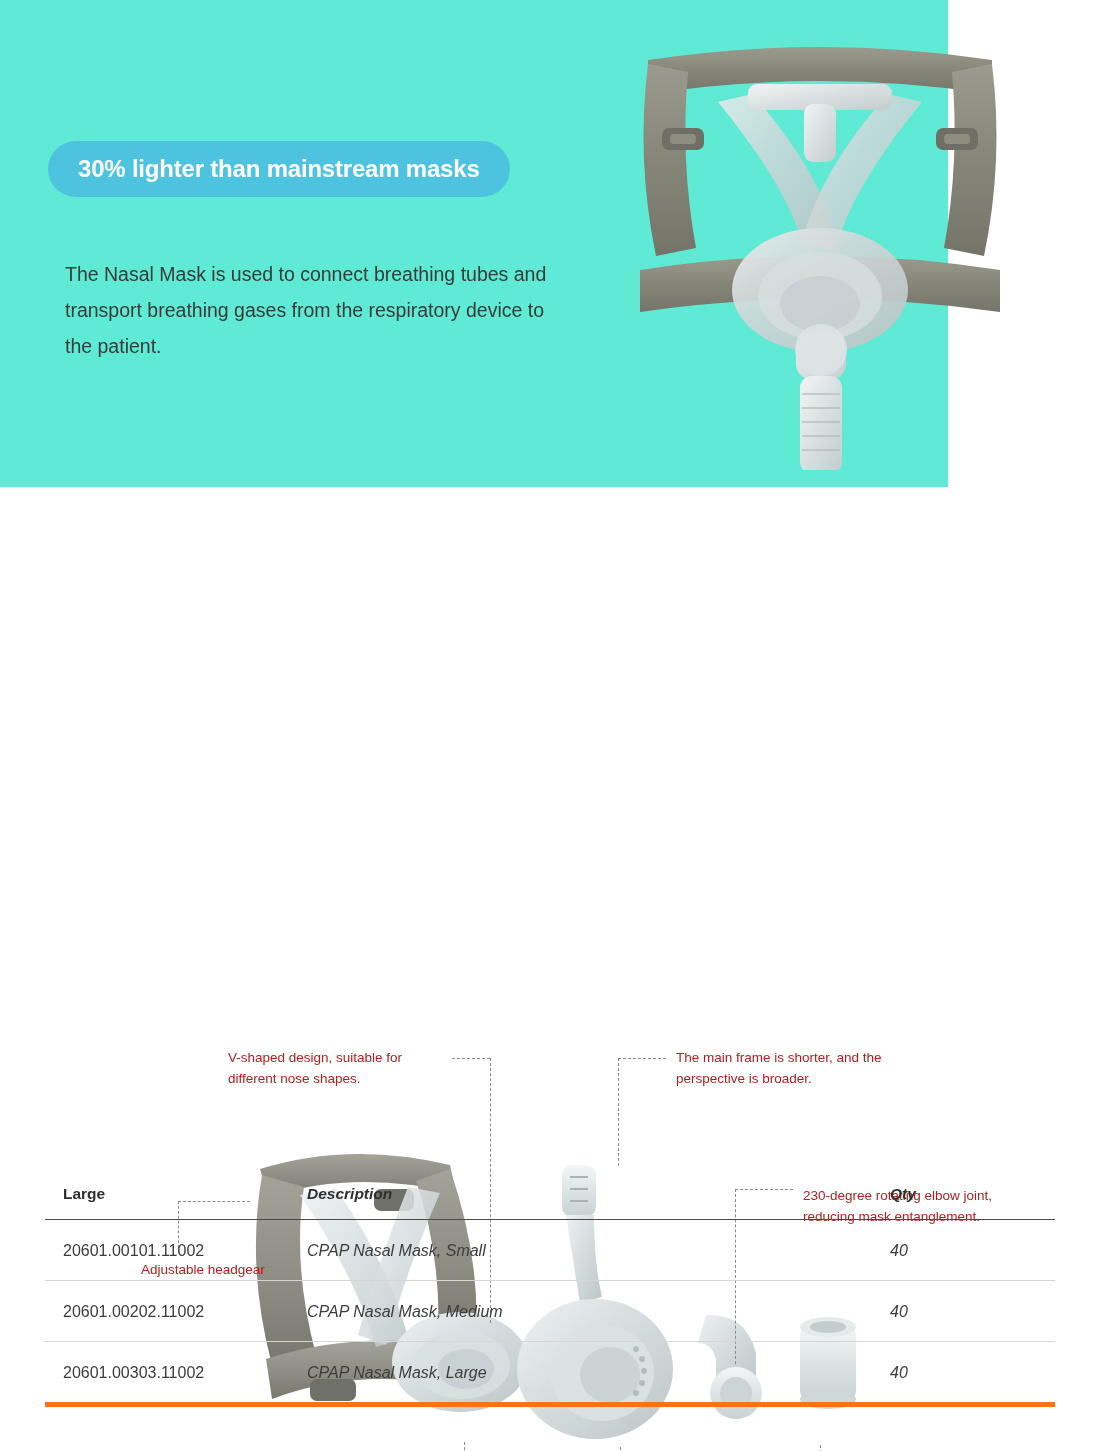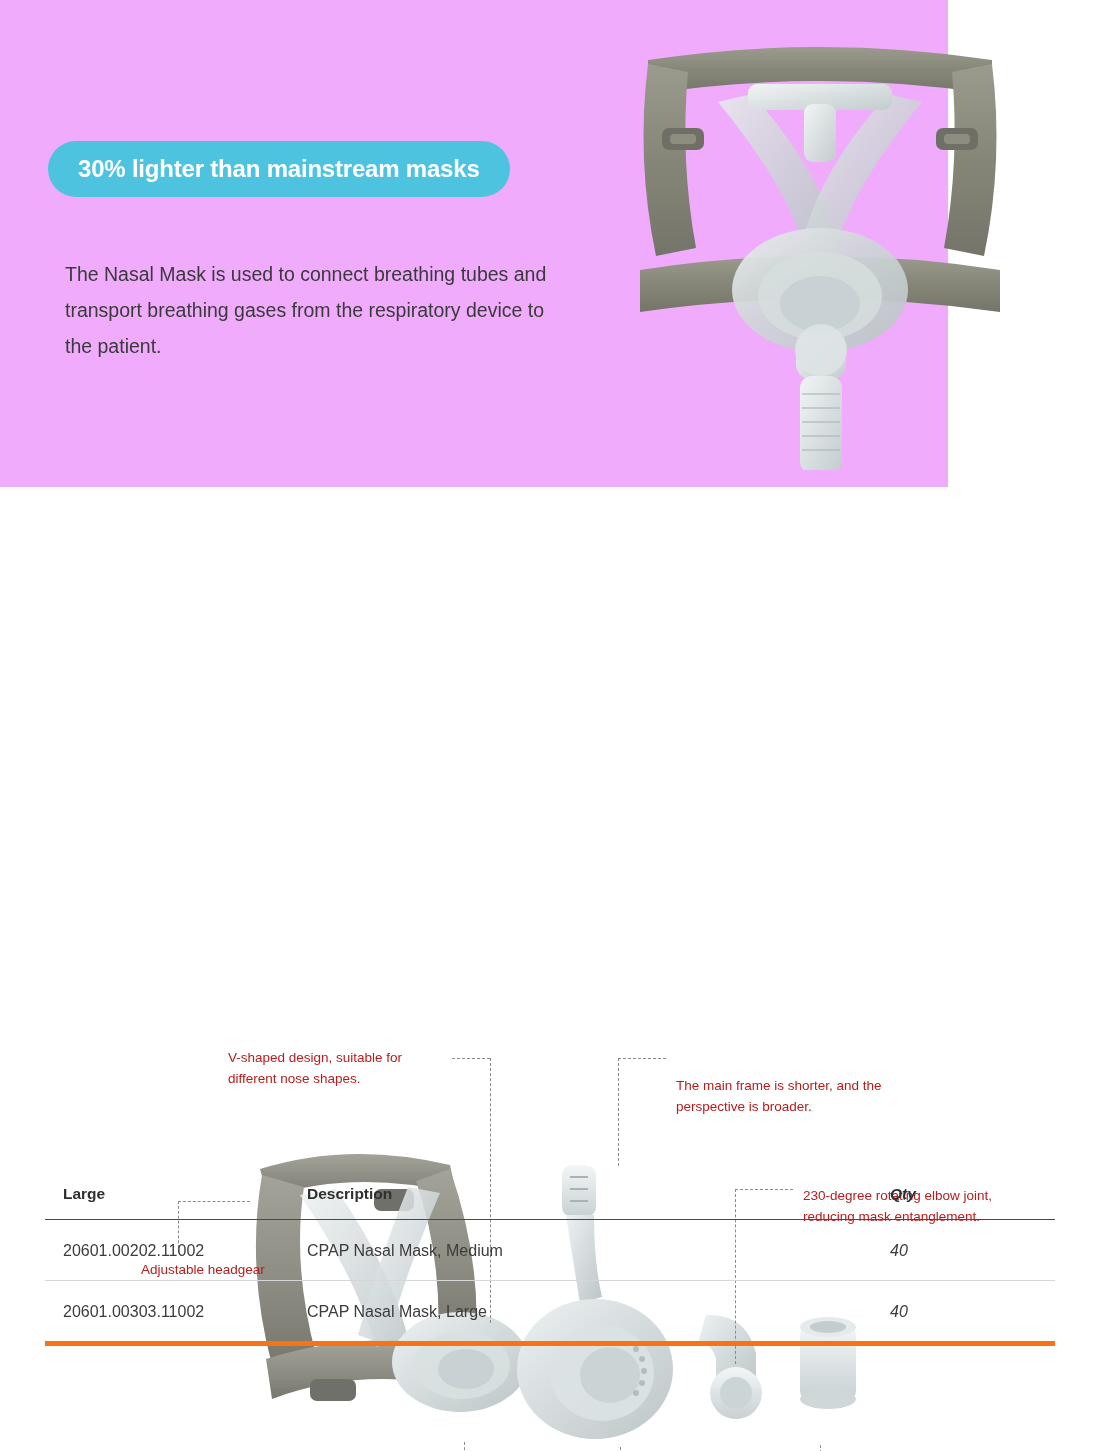--- a/index.html
+++ b/index.html
@@ -12,21 +12,21 @@
     color: #3c3c3c;
     position: relative;
     overflow: hidden;
   }
 
   
   .hero {
     position: relative;
     width: 948px;
     height: 487px;
-    background: #f0abfc;
+    background: #5eead4;
   }
   .hero-badge {
     position: absolute;
     left: 48px;
     top: 141px;
     height: 56px;
     padding: 0 30px;
     display: flex;
     align-items: center;
     background: #4ec3e0;
@@ -63,21 +63,21 @@
     width: 1100px;
     height: 690px;
   }
   .callout {
     position: absolute;
     font-size: 13.5px;
     line-height: 21px;
     color: #b91c1c;
   }
   .c-vshape { left: 228px; top: 560px; width: 225px; }
-  .c-frame  { left: 676px; top: 560px; width: 240px; margin-top: 28px; }
+  .c-frame  { left: 676px; top: 560px; width: 240px; }
   .c-elbow  { left: 803px; top: 698px; width: 205px; }
   .c-headgear { left: 117px; top: 772px; width: 130px; margin-left: 24px; }
   .dash-h {
     position: absolute;
     border-top: 1px dashed #8a8a8a;
     height: 0;
   }
   .dash-v {
     position: absolute;
     border-left: 1px dashed #8a8a8a;
@@ -105,21 +105,21 @@
     border-bottom: 1.5px solid #4a4a4a;
   }
   table.spec th.qty, table.spec td.qty { text-align: left; font-style: italic; }
   table.spec td {
     padding: 22px 0 20px 0;
     border-bottom: 1px solid #d6d6d6;
     color: #3c3c3c;
     font-size: 16px;
   }
   table.spec th.code, table.spec td.code { width: 245px; padding-left: 18px; }
-  table.spec th.desc, table.spec td.desc { width: 600px; padding-left: 17px; }
+  table.spec th.desc, table.spec td.desc { width: 600px; padding-left: 17px; font-style: italic; }
   table.spec th.qty, table.spec td.qty { padding-right: 22px; }
   table.spec tr:last-child td { border-bottom: 5px solid #f97316; }
 </style>
 </head>
 <body>
 
 <section class="hero">
 
   <div class="hero-badge">
     <span>30% lighter than mainstream masks</span>
@@ -277,20 +277,25 @@
   <table class="spec">
     <thead>
       <tr>
         <th class="code">Large</th>
         <th class="desc">Description</th>
         <th class="qty">Qty</th>
       </tr>
     </thead>
     <tbody>
       <tr>
+        <td class="code">20601.00101.11002</td>
+        <td class="desc">CPAP Nasal Mask, Small</td>
+        <td class="qty">40</td>
+      </tr>
+      <tr>
         <td class="code">20601.00202.11002</td>
         <td class="desc">CPAP Nasal Mask, Medium</td>
         <td class="qty">40</td>
       </tr>
       <tr>
         <td class="code">20601.00303.11002</td>
         <td class="desc">CPAP Nasal Mask, Large</td>
         <td class="qty">40</td>
       </tr>
     </tbody>

